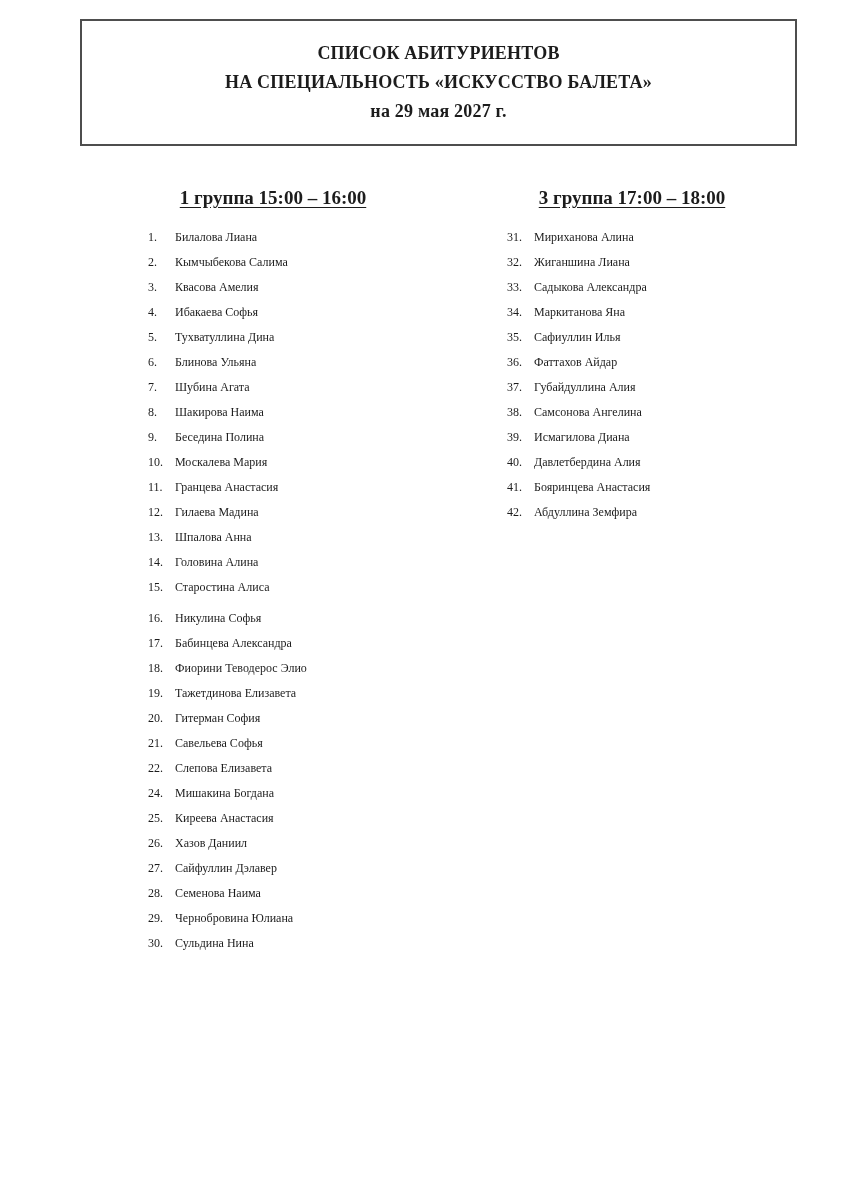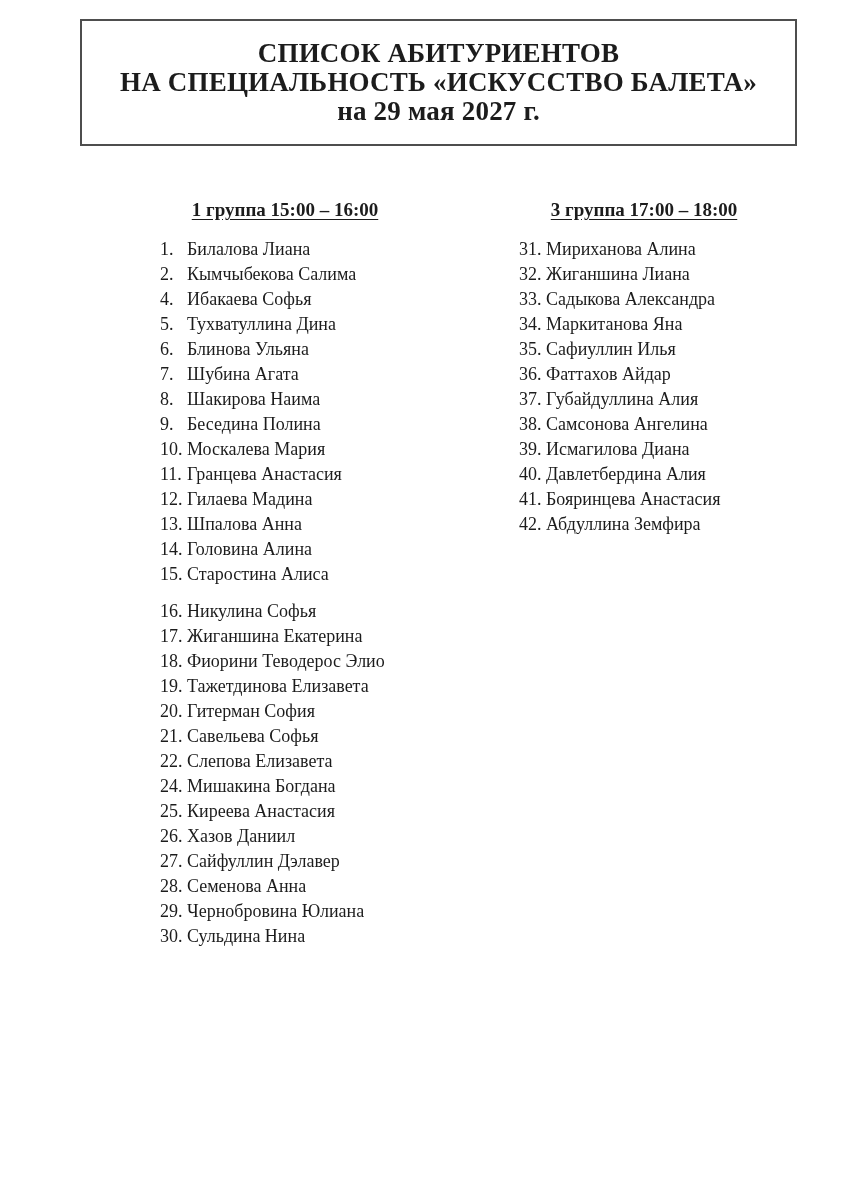--- a/index.html
+++ b/index.html
@@ -16,50 +16,50 @@
     position: absolute;
     left: 80px; top: 19px;
     width: 717px; height: 127px;
     border: 2px solid #4e4e4e;
     display: flex; flex-direction: column;
     align-items: center; justify-content: center;
     text-align: center;
   }
   .title-line {
     font-weight: bold;
-    font-size: 27px;
+    font-size: 18px;
     line-height: 29px;
     letter-spacing: 0.2px;
     white-space: nowrap;
   }
 
   .column { position: absolute; width: 330px; }
   .col-left  { left: 148px; top: 186px; }
   .col-right { left: 507px; top: 186px; }
 
-  .group-block { margin: 12px; }
+  .group-block { margin: 0; }
   .group-header {
     display: block;
     width: 250px;
     text-align: center;
     font-weight: bold;
     font-size: 19px;
     line-height: 24px;
     text-decoration: underline;
     text-underline-offset: 3px;
     white-space: nowrap;
     margin-bottom: 15px;
   }
   .gap-above { margin-top: 6px; }
 
   .list { }
   .row {
     height: 25px;
     line-height: 25px;
-    font-size: 18px;
+    font-size: 12px;
     white-space: nowrap;
   }
   .num {
     display: inline-block;
     width: 27px;
     text-align: left;
   }
   .name { }
 </style>
 </head>
@@ -72,48 +72,49 @@
     <div class="title-line">НА СПЕЦИАЛЬНОСТЬ «ИСКУССТВО БАЛЕТА»</div>
     <div class="title-line">на 29 мая 2027 г.</div>
   </div>
 
   <div class="column col-left">
     <div class="group-block">
       <span class="group-header">1 группа 15:00 – 16:00</span>
       <div class="list">
           <div class="row"><span class="num">1.</span><span class="name">Билалова Лиана</span></div>
           <div class="row"><span class="num">2.</span><span class="name">Кымчыбекова Салима</span></div>
+          <div class="row"><span class="num">3.</span><span class="name">Квасова Амелия</span></div>
           <div class="row"><span class="num">4.</span><span class="name">Ибакаева Софья</span></div>
           <div class="row"><span class="num">5.</span><span class="name">Тухватуллина Дина</span></div>
           <div class="row"><span class="num">6.</span><span class="name">Блинова Ульяна</span></div>
           <div class="row"><span class="num">7.</span><span class="name">Шубина Агата</span></div>
           <div class="row"><span class="num">8.</span><span class="name">Шакирова Наима</span></div>
           <div class="row"><span class="num">9.</span><span class="name">Беседина Полина</span></div>
           <div class="row"><span class="num">10.</span><span class="name">Москалева Мария</span></div>
           <div class="row"><span class="num">11.</span><span class="name">Гранцева Анастасия</span></div>
           <div class="row"><span class="num">12.</span><span class="name">Гилаева Мадина</span></div>
           <div class="row"><span class="num">13.</span><span class="name">Шпалова Анна</span></div>
           <div class="row"><span class="num">14.</span><span class="name">Головина Алина</span></div>
           <div class="row"><span class="num">15.</span><span class="name">Старостина Алиса</span></div>
         </div>
     </div>
     <div class="group-block gap-above">
       <div class="list">
           <div class="row"><span class="num">16.</span><span class="name">Никулина Софья</span></div>
-          <div class="row"><span class="num">17.</span><span class="name">Жиганшина Екатерина</span></div>
+          <div class="row"><span class="num">17.</span><span class="name">Бабинцева Александра</span></div>
           <div class="row"><span class="num">18.</span><span class="name">Фиорини Теводерос Элио</span></div>
           <div class="row"><span class="num">19.</span><span class="name">Тажетдинова Елизавета</span></div>
           <div class="row"><span class="num">20.</span><span class="name">Гитерман София</span></div>
           <div class="row"><span class="num">21.</span><span class="name">Савельева Софья</span></div>
           <div class="row"><span class="num">22.</span><span class="name">Слепова Елизавета</span></div>
           <div class="row"><span class="num">24.</span><span class="name">Мишакина Богдана</span></div>
           <div class="row"><span class="num">25.</span><span class="name">Киреева Анастасия</span></div>
           <div class="row"><span class="num">26.</span><span class="name">Хазов Даниил</span></div>
           <div class="row"><span class="num">27.</span><span class="name">Сайфуллин Дэлавер</span></div>
-          <div class="row"><span class="num">28.</span><span class="name">Семенова Анна</span></div>
+          <div class="row"><span class="num">28.</span><span class="name">Семенова Наима</span></div>
           <div class="row"><span class="num">29.</span><span class="name">Чернобровина Юлиана</span></div>
           <div class="row"><span class="num">30.</span><span class="name">Сульдина Нина</span></div>
         </div>
     </div>
   </div>
 
   <div class="column col-right">
     <div class="group-block">
       <span class="group-header">3 группа 17:00 – 18:00</span>
       <div class="list">

